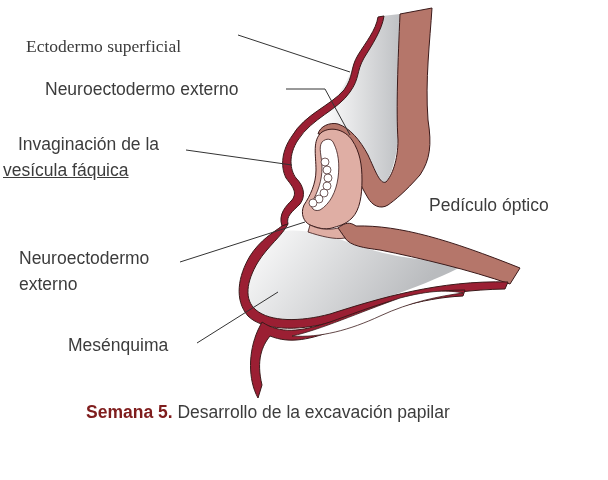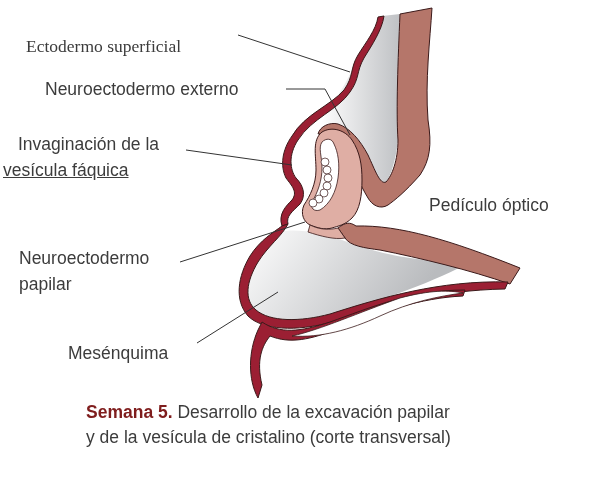--- a/index.html
+++ b/index.html
@@ -63,19 +63,18 @@
     <line x1="197" y1="343" x2="278" y2="292"></line>
   </g>
 </svg>
 
 <div class="label" style="left:26px; top:33px;font-family:Liberation Serif, serif;">Ectodermo superficial</div>
 <div class="label" style="left:45px; top:76px;">Neuroectodermo externo</div>
 <div class="label" style="left:3px; top:131px;margin-left:15px;">Invaginación de la</div>
 <div class="label" style="left:3px; top:157px;text-decoration:underline;">vesícula fáquica</div>
 <div class="label" style="left:429px; top:192px;">Pedículo óptico</div>
 <div class="label" style="left:19px; top:245px;text-align:center;">Neuroectodermo</div>
-<div class="label" style="left:19px; top:271px;">papilar</div>
-<div class="label" style="left:68px; top:332px;margin-top:8px;">Mesénquima</div>
+<div class="label" style="left:19px; top:271px;">externo</div>
+<div class="label" style="left:68px; top:332px;">Mesénquima</div>
 
 <div class="caption">
   <div><b>Semana 5.</b><span> Desarrollo de la excavación papilar</span></div>
-  <div>y de la vesícula de cristalino (corte transversal)</div>
 </div>
 
 </body></html>

